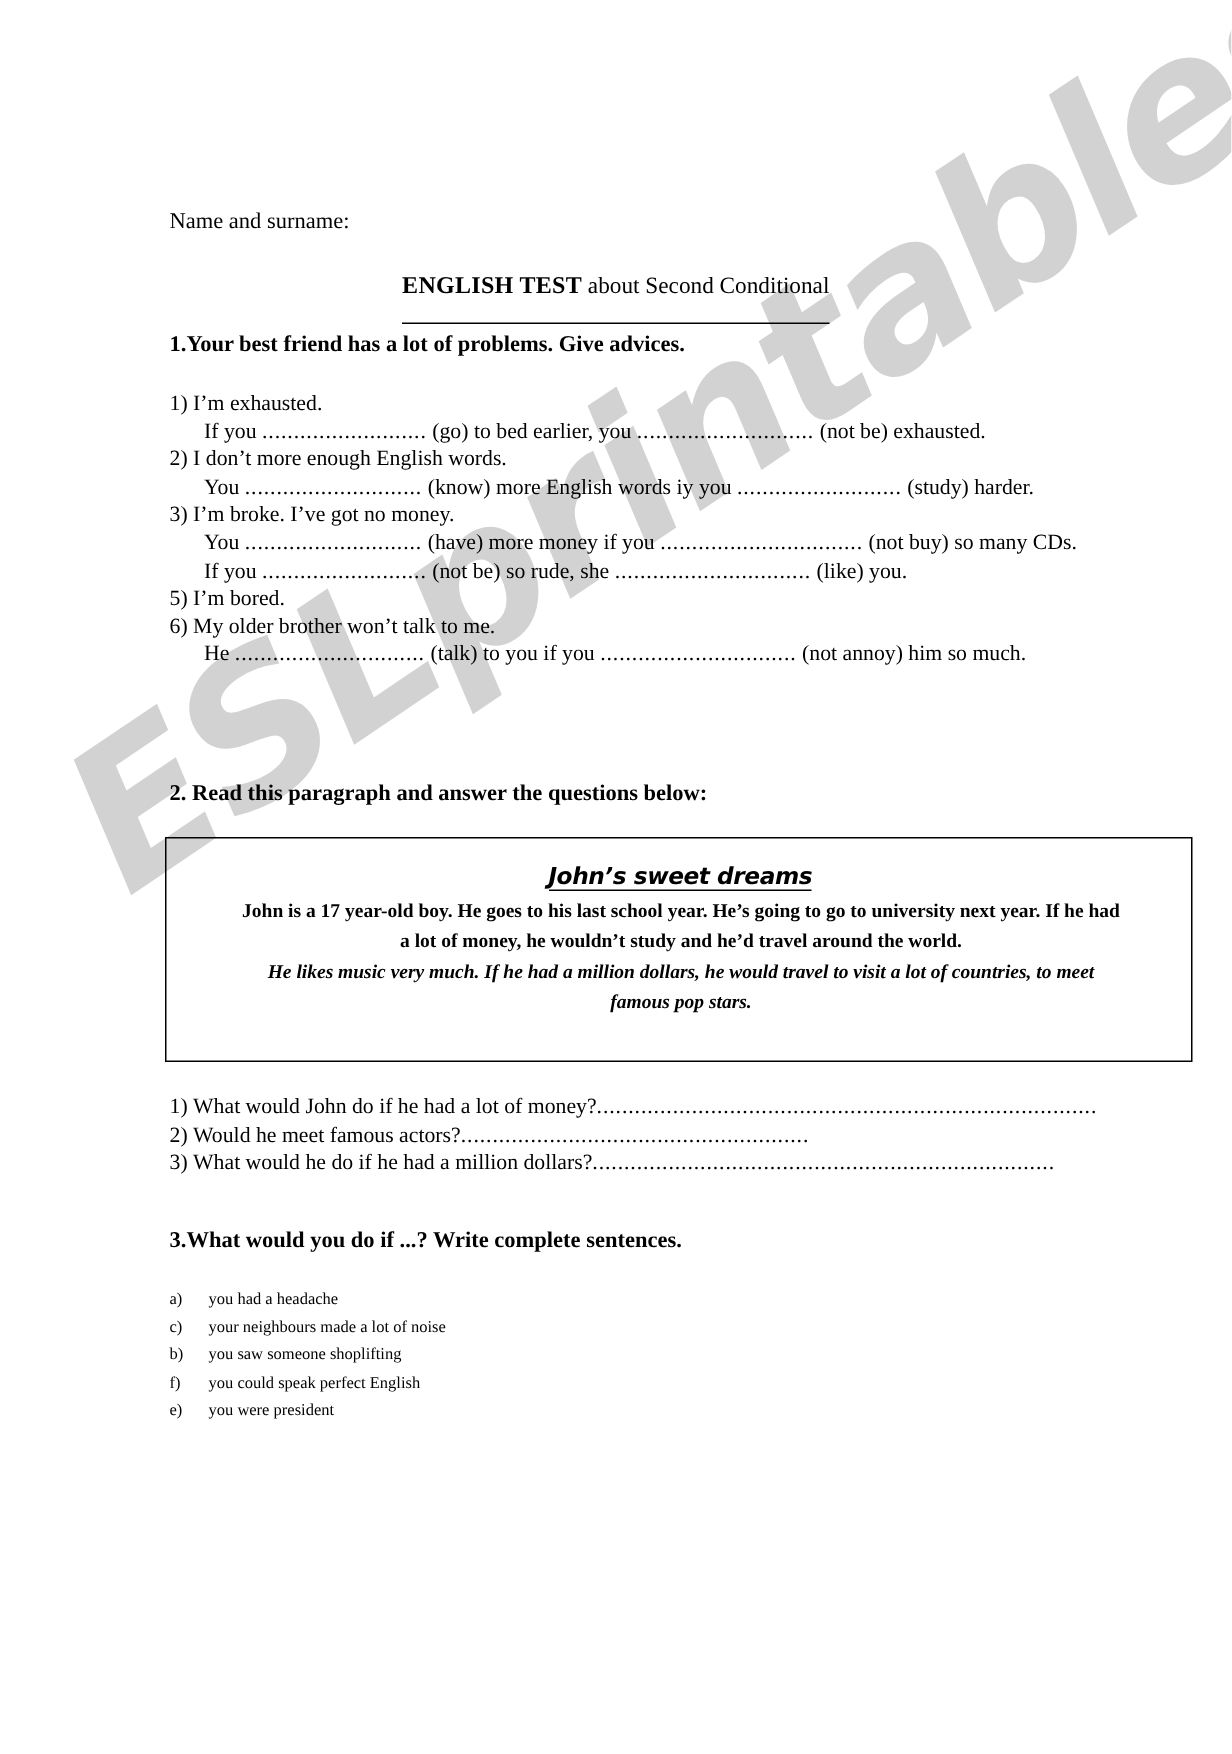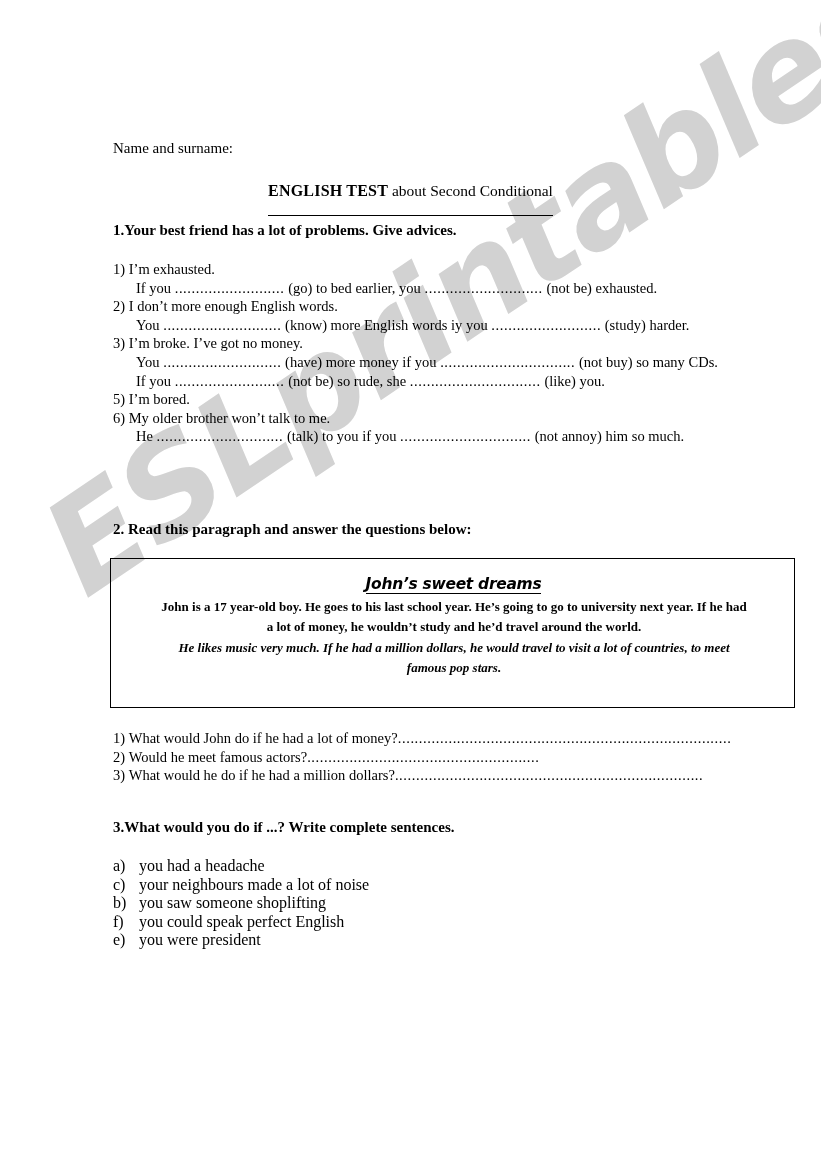--- a/index.html
+++ b/index.html
@@ -162,21 +162,21 @@
     line-height: 18.6px;
   }
   #q-list .qrow { white-space: nowrap; }
   #q-list .qtext { display: inline-block; }
 
   
   #ex3-list {
     left: 113px;
     top: 857px;
     width: 500px;
-    font-size: 16px;
+    font-size: 11px;
     line-height: 18.6px;
   }
   #ex3-list .item-letter {
     display: inline-block;
     width: 26px;
   }
 </style>
 </head>
 <body>
 

